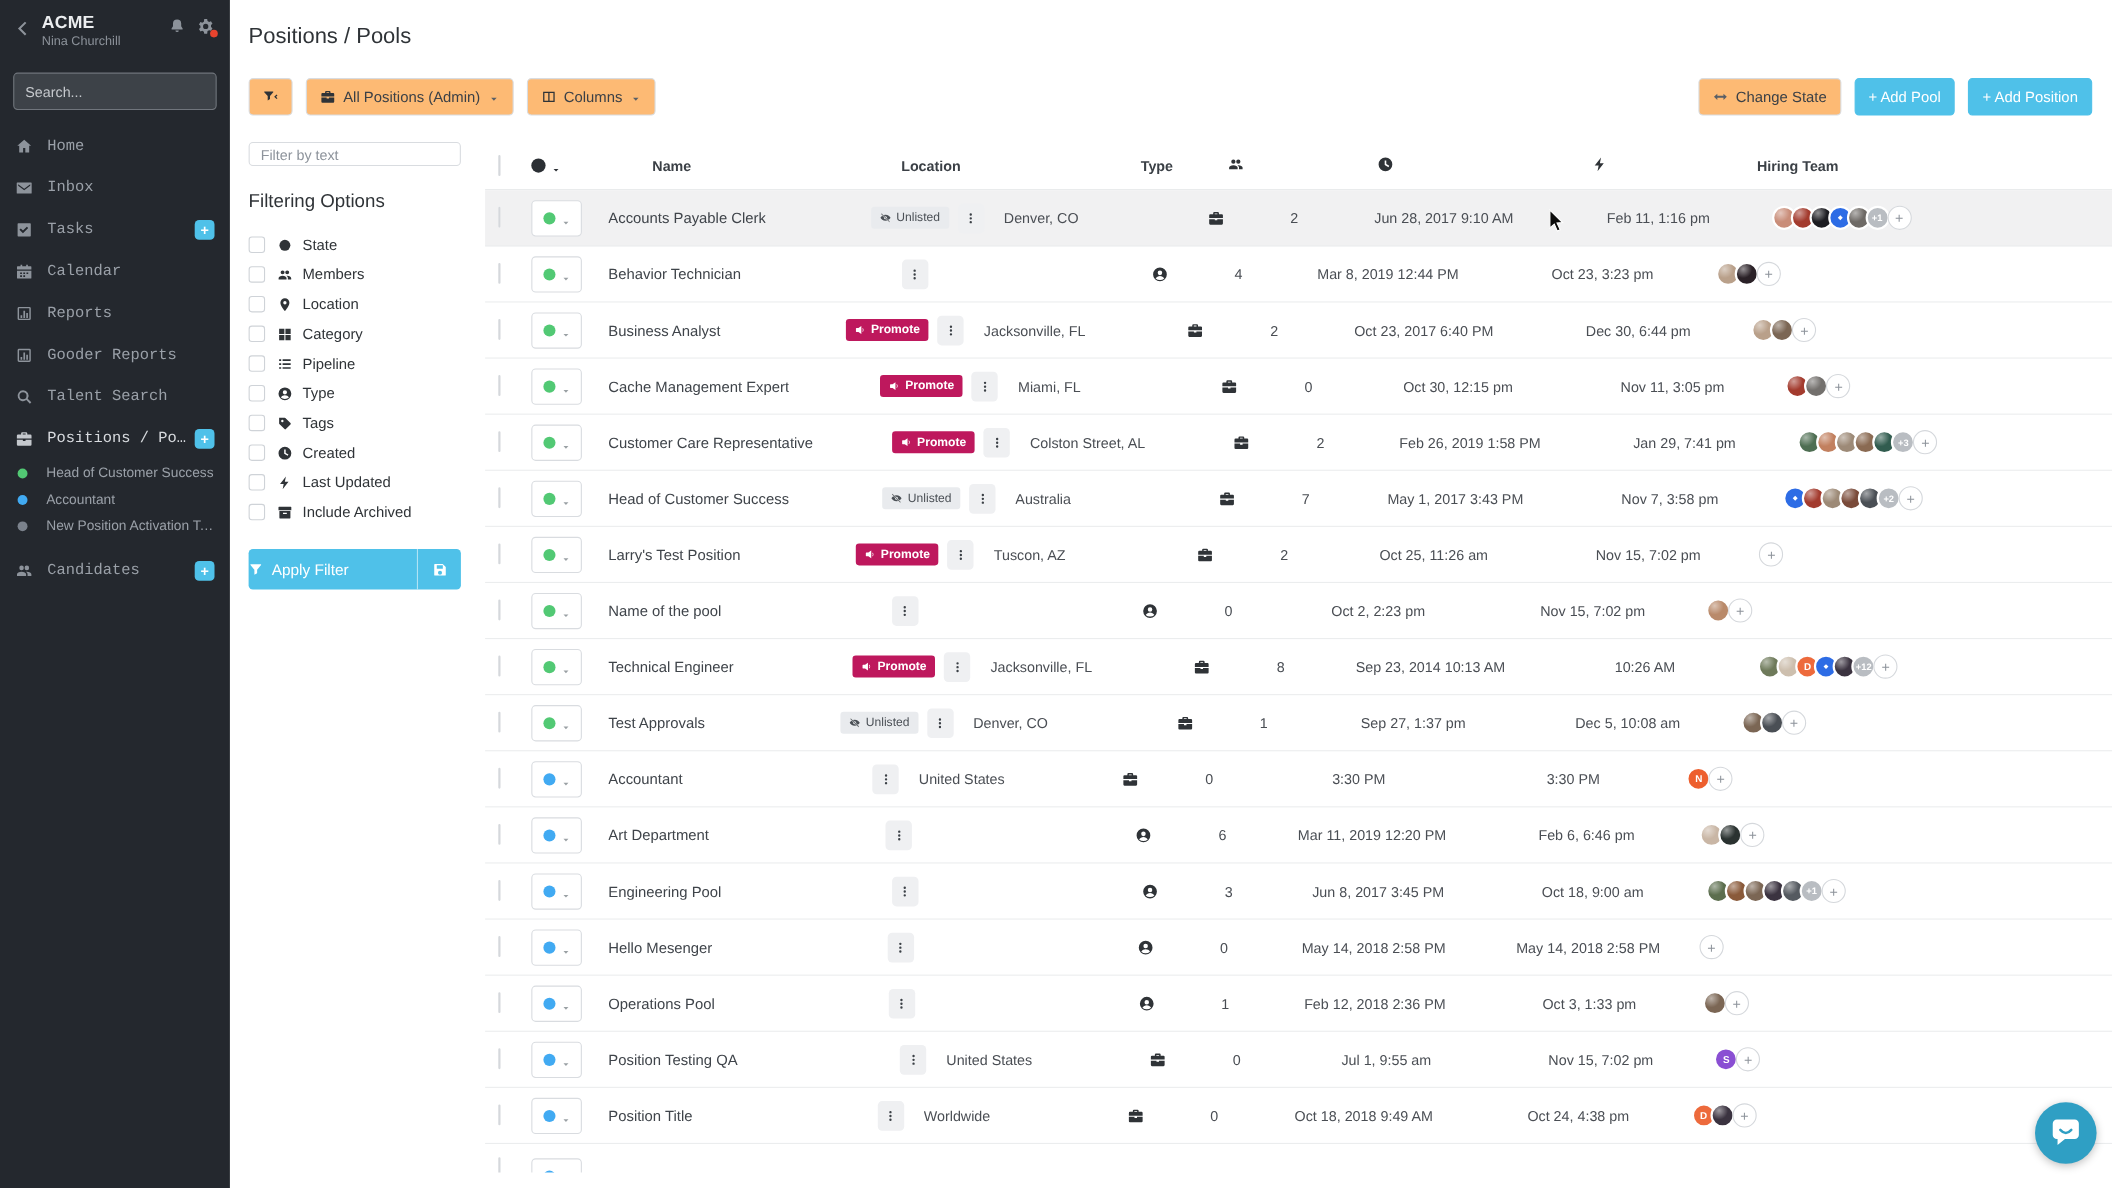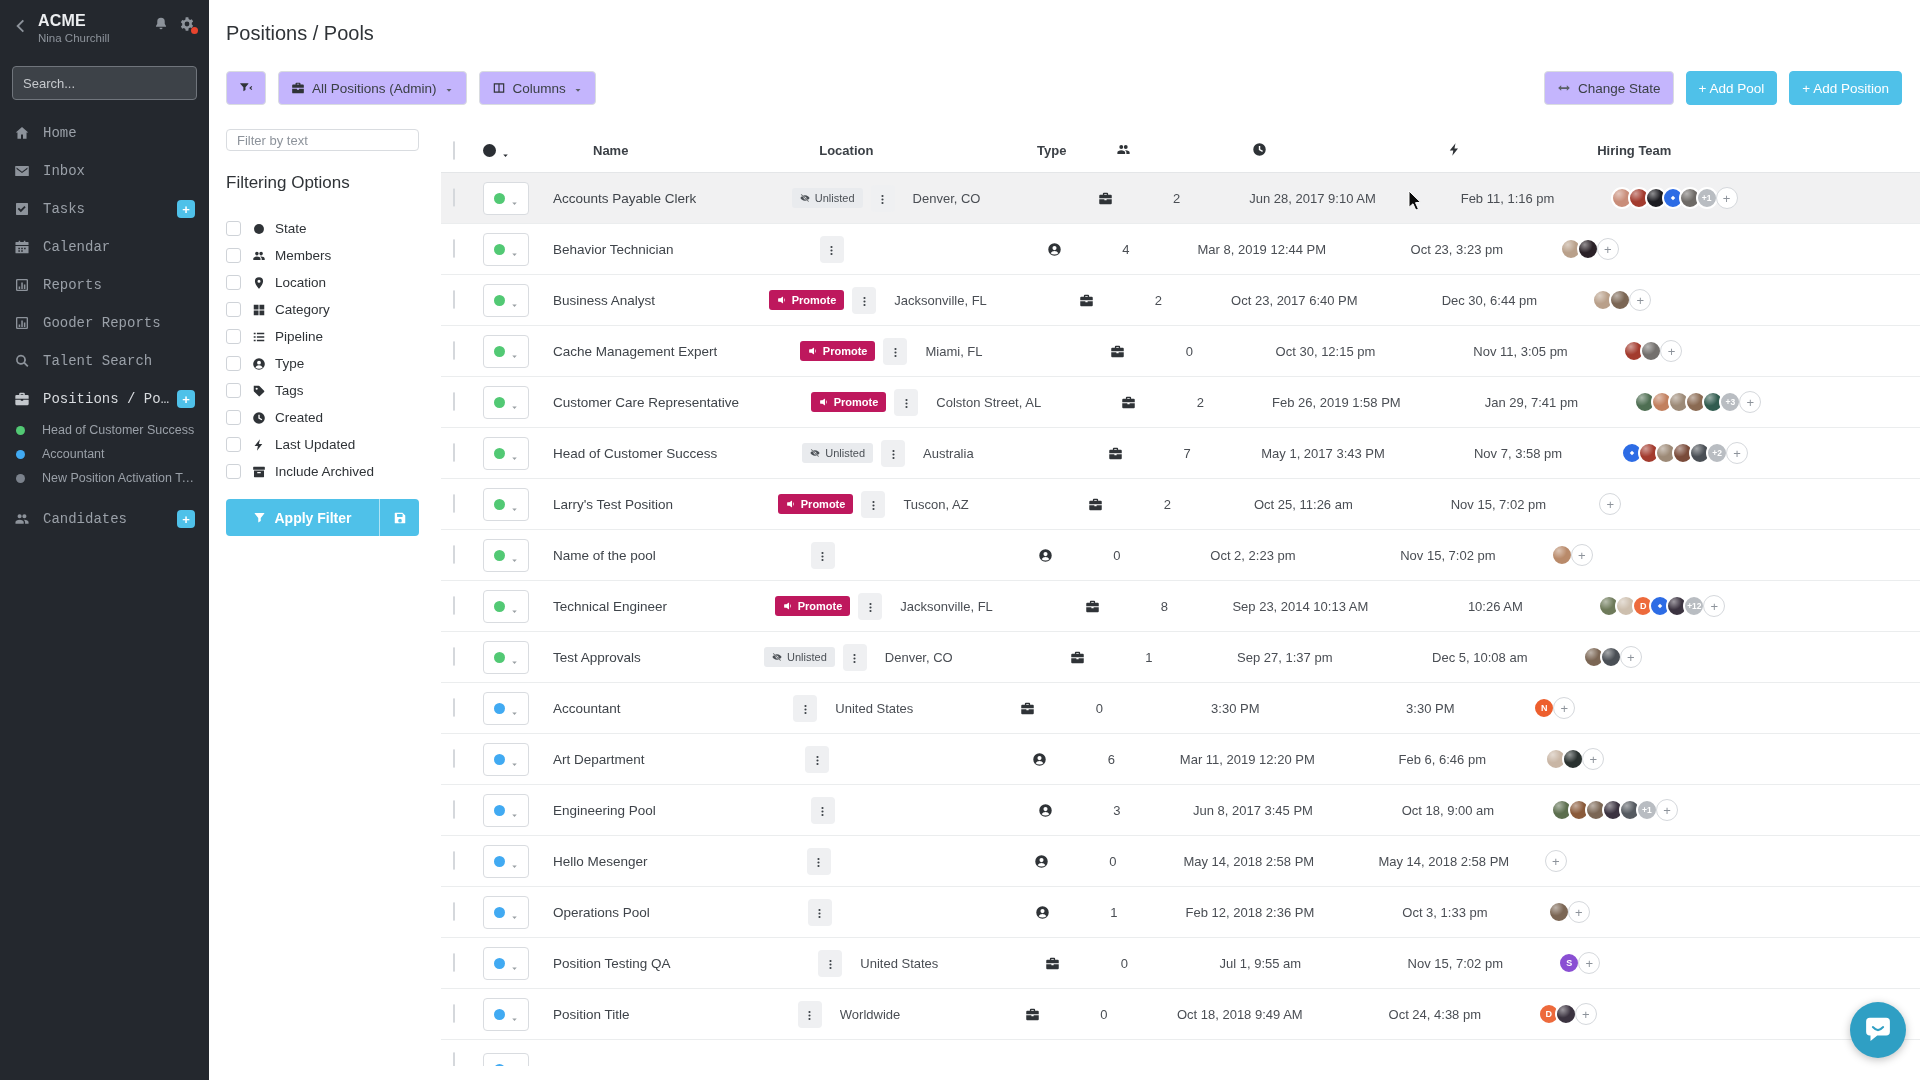--- a/index.html
+++ b/index.html
@@ -31,42 +31,42 @@
     display:flex; align-items:center; justify-content:center; font-weight:700; }
   .sb-sub { display:flex; align-items:center; height:24px; padding:0 14px 0 16px; font-size:12.5px; color:#9aa0a8; cursor:pointer; }
   .sb-sub .dot { width:9px; height:9px; border-radius:50%; margin-right:17px; flex:0 0 9px; }
   .sb-sub .slbl { white-space:nowrap; overflow:hidden; text-overflow:ellipsis; }
   .sb-gap { height:10px; }
 
   
   .main { flex:1; position:relative; padding:0 0 0 17px; }
   .page-title { font-size:20px; font-weight:500; color:#2f3337; padding:22px 0 0 0; }
   .toolbar { display:flex; align-items:center; margin-top:26px; height:34px; padding-right:18px; }
-  .btn { display:inline-flex; align-items:center; height:34px; background:#c4b5fd; border:1px solid #d9dce0;
+  .btn { display:inline-flex; align-items:center; height:34px; background:#fdba74; border:1px solid #d9dce0;
     border-radius:4px; font-size:13.5px; color:#3b4046; padding:0 12px; cursor:pointer; gap:7px; font-family:inherit; }
   .btn .bicn { width:14px; height:14px; color:#2f3337; }
   .btn .caret { width:10px; height:10px; color:#5a5f66; }
   .toolbar .gap { width:12px; }
   .toolbar .spacer { flex:1; }
   .btn-primary { background:#4fc1e9; border:1px solid #4fc1e9; color:#fff; font-weight:400; }
 
   .content { display:flex; margin-top:24px; }
   
   .fpanel { width:193px; flex:0 0 193px; }
   .fpanel .ftext { width:193px; height:22px; border:1px solid #d9dce0; border-radius:4px; font-size:13px;
     color:#4a4e54; padding:0 10px; outline:none; font-family:inherit; }
   .fpanel .ftext::placeholder { color:#8d939b; }
   .fhead { font-size:17px; font-weight:500; color:#2f3337; margin:22px 0 16px 0; }
-  .fopt { display:flex; align-items:flex-end; height:27px; cursor:pointer; }
+  .fopt { display:flex; align-items:center; height:27px; cursor:pointer; }
   .fopt .cb { width:15px; height:15px; border:1px solid #cfd3d8; border-radius:3px; background:#fff; margin-right:11px; flex:0 0 15px; }
   .fopt .ficn { width:14px; height:14px; color:#2f3337; margin-right:9px; flex:0 0 14px; }
   .fopt .flbl { font-size:13.5px; color:#2f3337; font-weight:500; }
   .apply-btn { margin-top:20px; width:193px; height:37px; background:#4fc1e9; border:none; border-radius:4px;
     display:flex; align-items:stretch; cursor:pointer; padding:0; overflow:hidden; font-family:inherit; }
-  .apply-main { flex:1; display:flex; align-items:center; justify-content:center; gap:8px; color:#fff; font-size:14px;font-weight:bold; }
+  .apply-main { flex:1; display:flex; align-items:center; gap:8px; color:#fff; font-size:14px; }
   .apply-main .aicn { width:13px; height:13px; color:#fff; }
   .apply-save { width:40px; border-left:1px solid rgba(255,255,255,.55); display:flex; align-items:center; justify-content:center; color:#fff; }
   .apply-save .aicn { width:14px; height:14px; }
 
   
   .tbl { flex:1; margin-left:22px; }
   .trow { display:flex; align-items:center; height:51px; border-bottom:1px solid #ebedee; padding:0 14px 0 12px; }
   .trow.head { height:44px; border-bottom:1px solid #e4e6e8; }
   .trow.hl { background:#f1f1f2; }
   .c-cb { flex:0 0 16px; margin-right:14px; }

